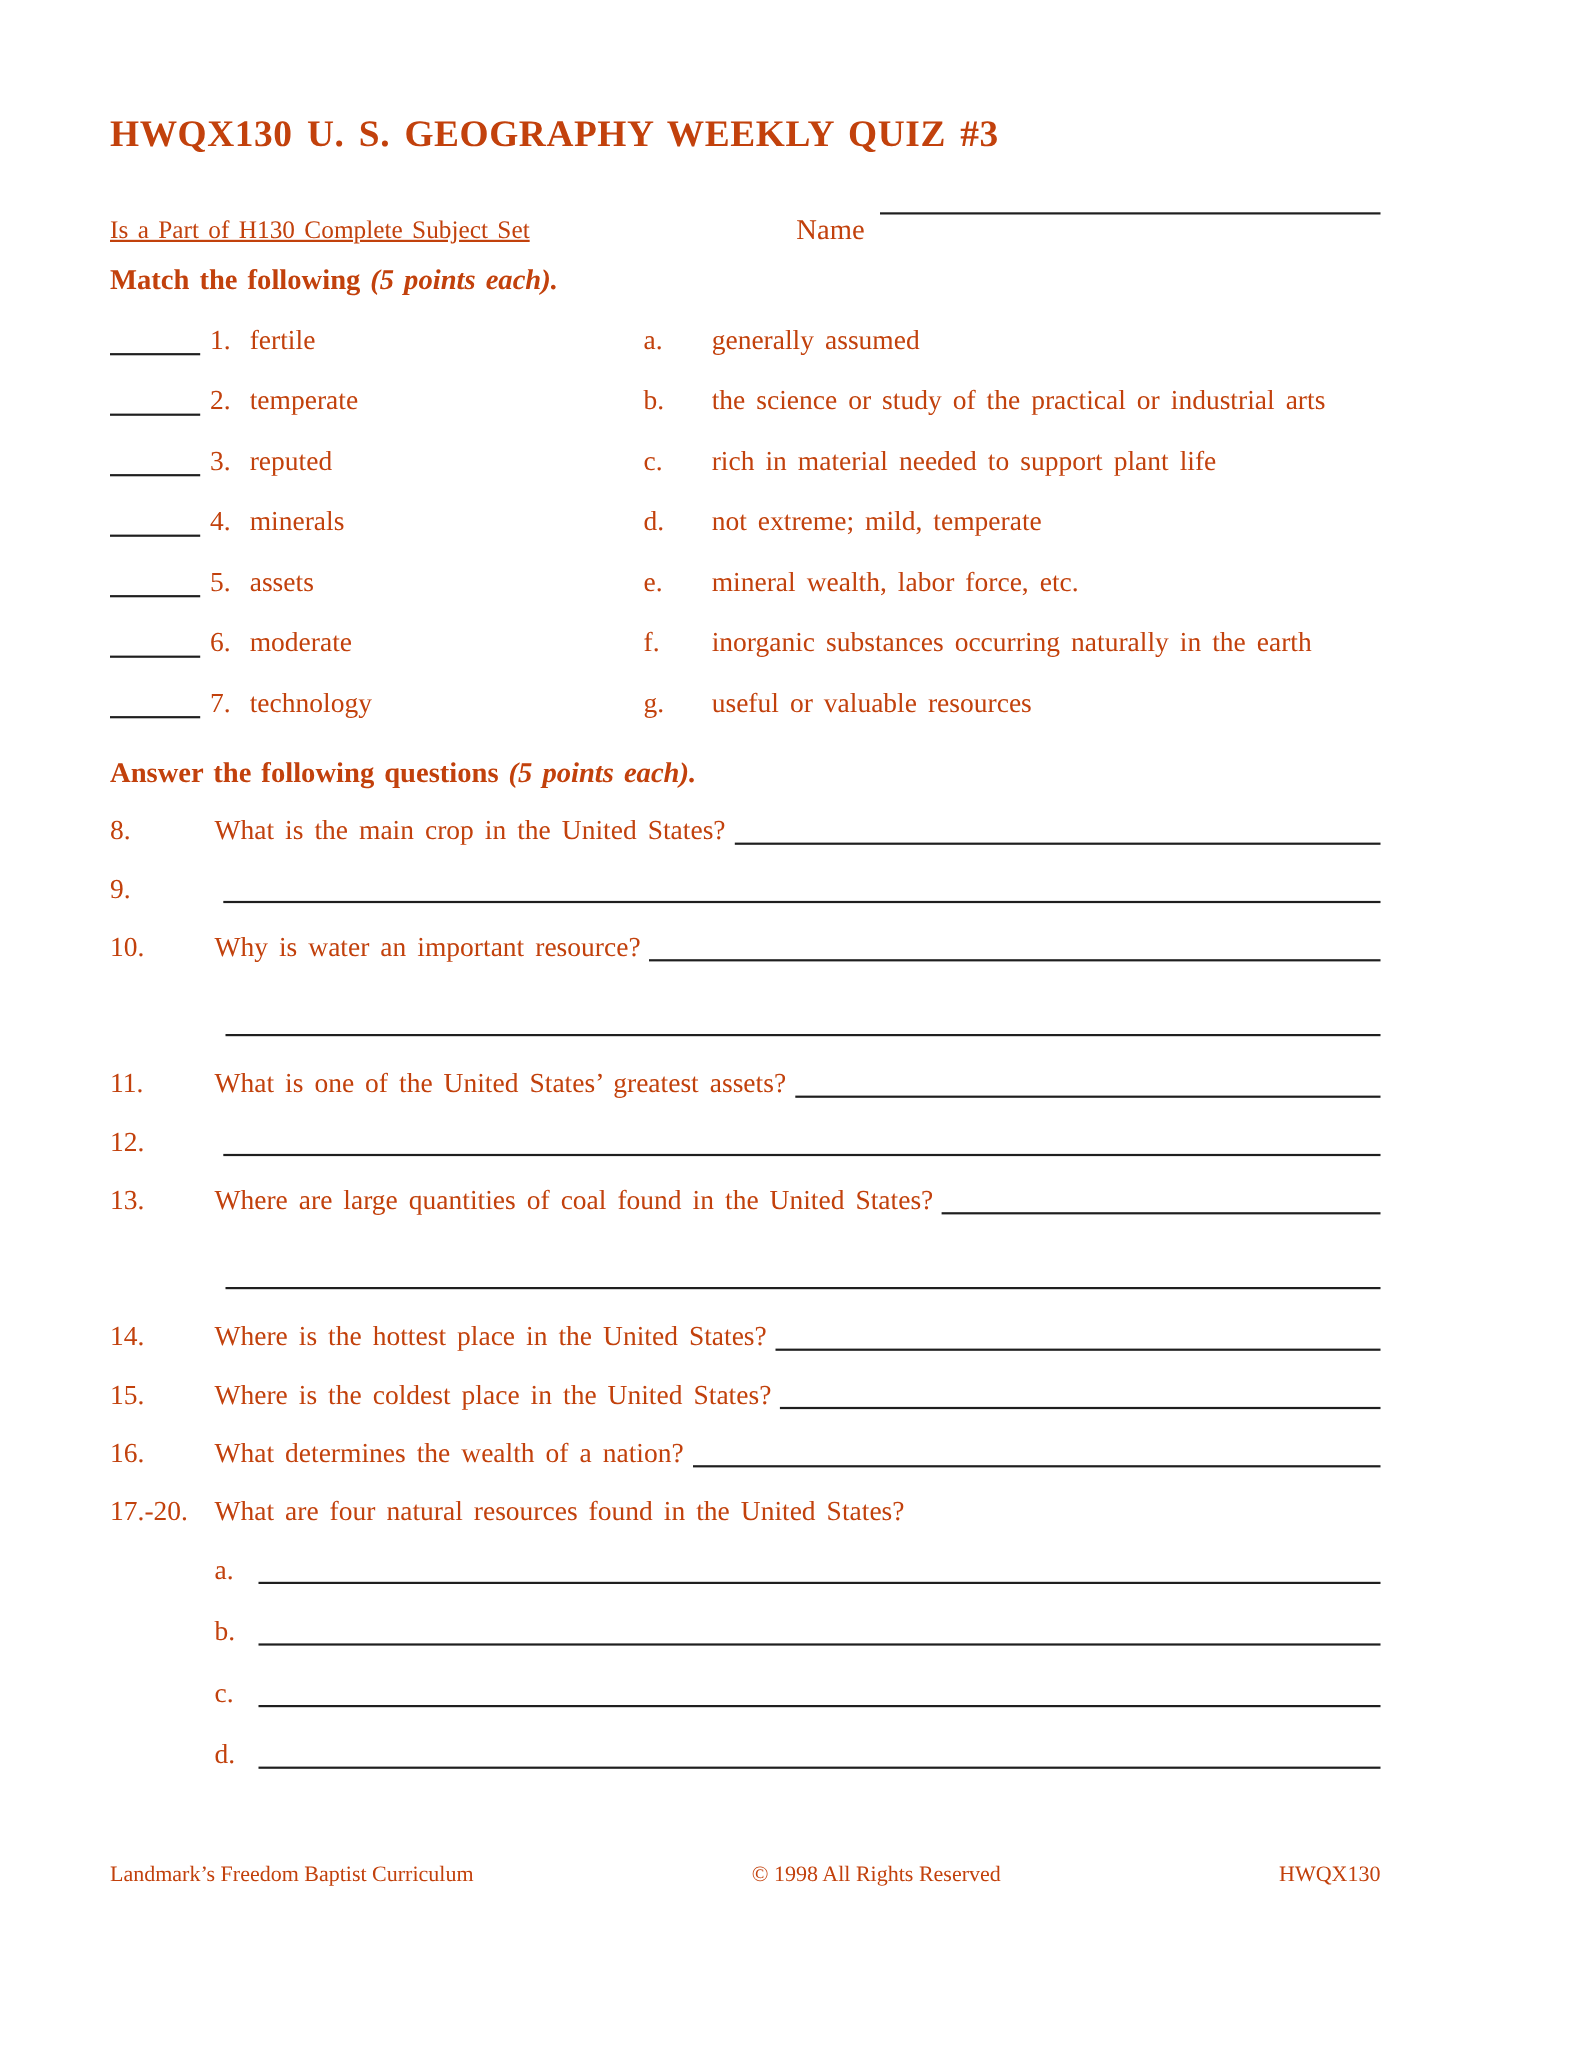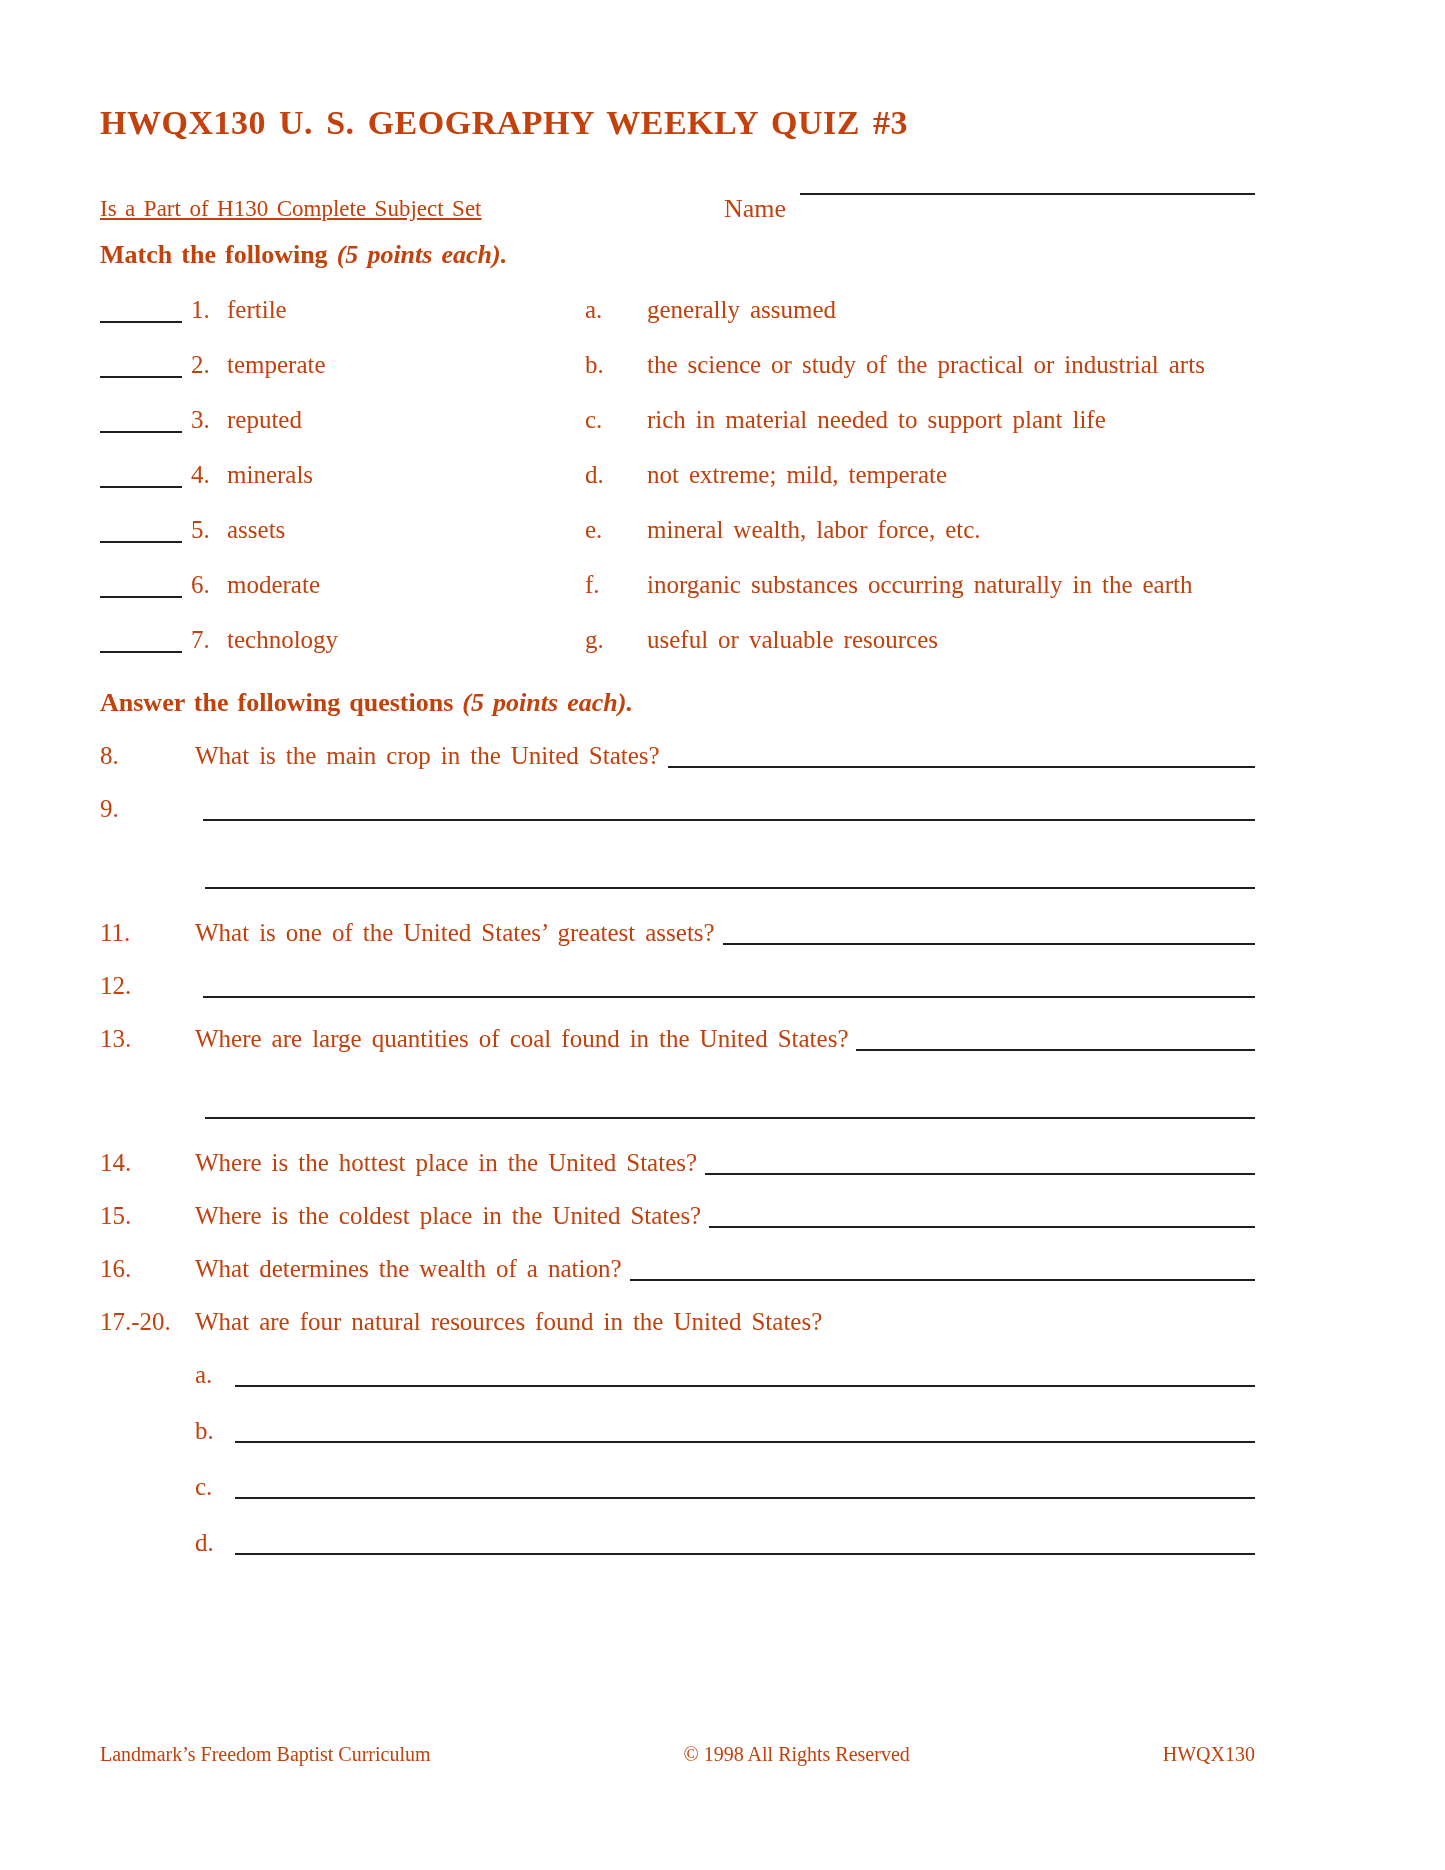--- a/index.html
+++ b/index.html
@@ -65,21 +65,21 @@
 
   .sub-row-answer { display: flex; margin-left: 95px; margin-top: 23px; line-height: 33px; font-size: 25px; }
   .sub-letter { width: 40px; flex: none; }
   .sub-line { flex: 1; border-bottom: 2px solid #1f1f1f; margin-bottom: 4px; }
   .sub-first { margin-top: 20px; }
 
   .footer {
     position: absolute;
     left: 100px;
     right: 190px;
-    top: 1742px;
+    top: 1692px;
     display: flex;
     justify-content: space-between;
     font-size: 20px;
     line-height: 24px;
   }
 </style>
 </head>
 <body>
 
 <div class="page">
@@ -182,20 +182,25 @@
       <span class="q-num">8.</span>
       <span class="q-text">What is the main crop in the United States?</span>
       <span class="q-line"></span>
     </div>
 
     <div class="q-row">
       <span class="q-num">9.</span>
       <span class="q-line"></span>
     </div>
 
+    <div class="q-row">
+      <span class="q-num">10.</span>
+      <span class="q-text">Why is water an important resource?</span>
+      <span class="q-line"></span>
+    </div>
 
     <div class="cont-line"></div>
 
     <div class="q-row after-cont">
       <span class="q-num">11.</span>
       <span class="q-text">What is one of the United States’ greatest assets?</span>
       <span class="q-line"></span>
     </div>
 
     <div class="q-row">

